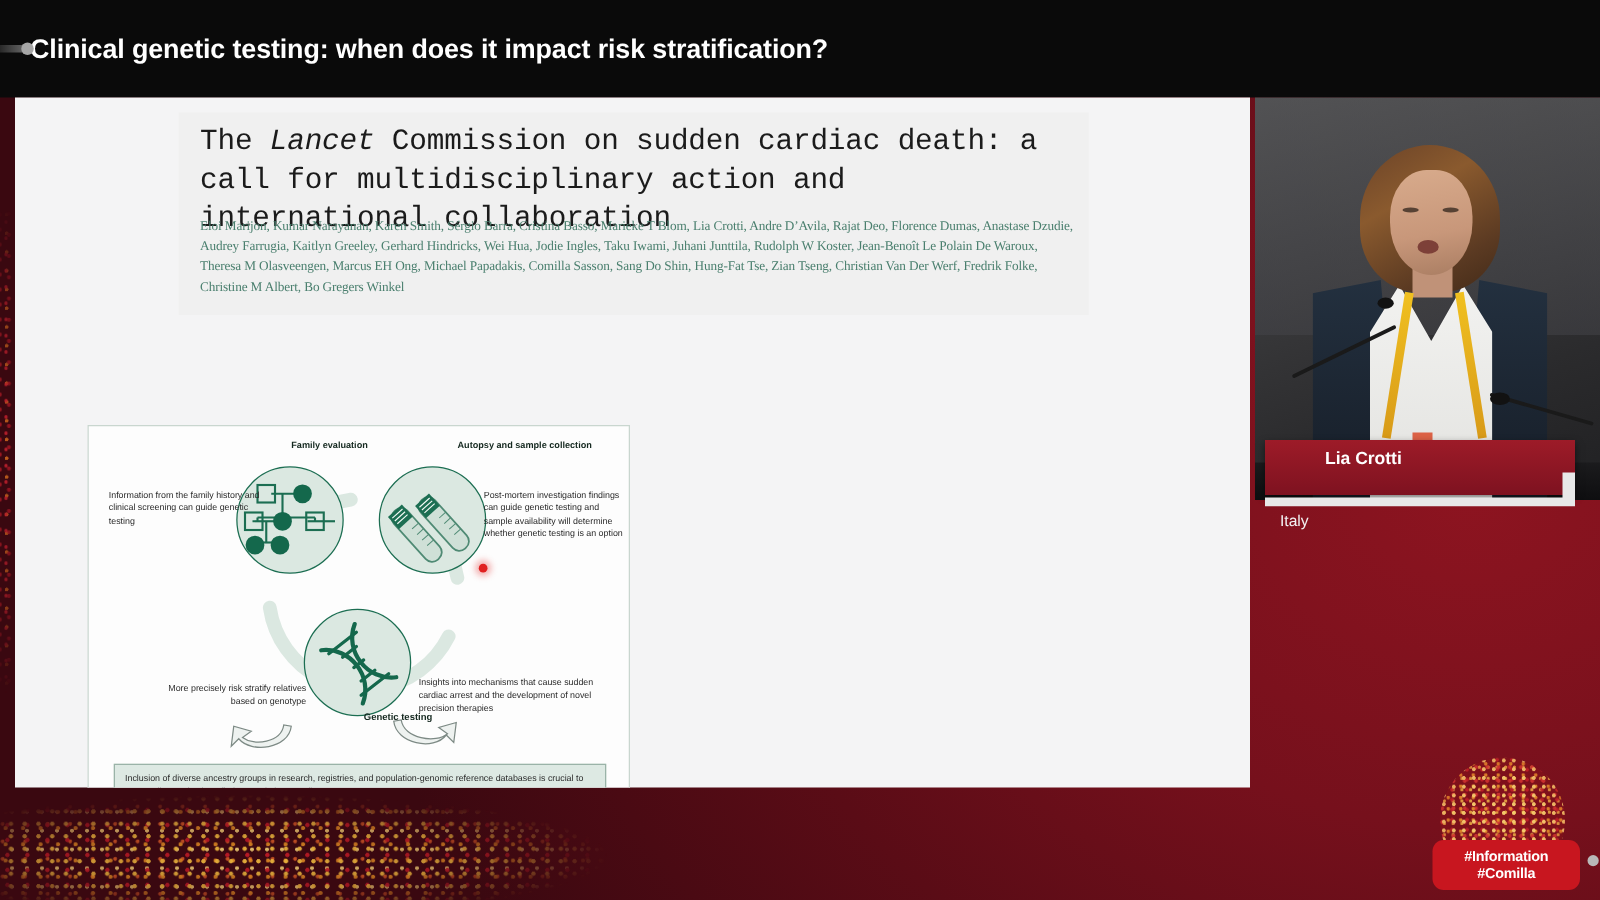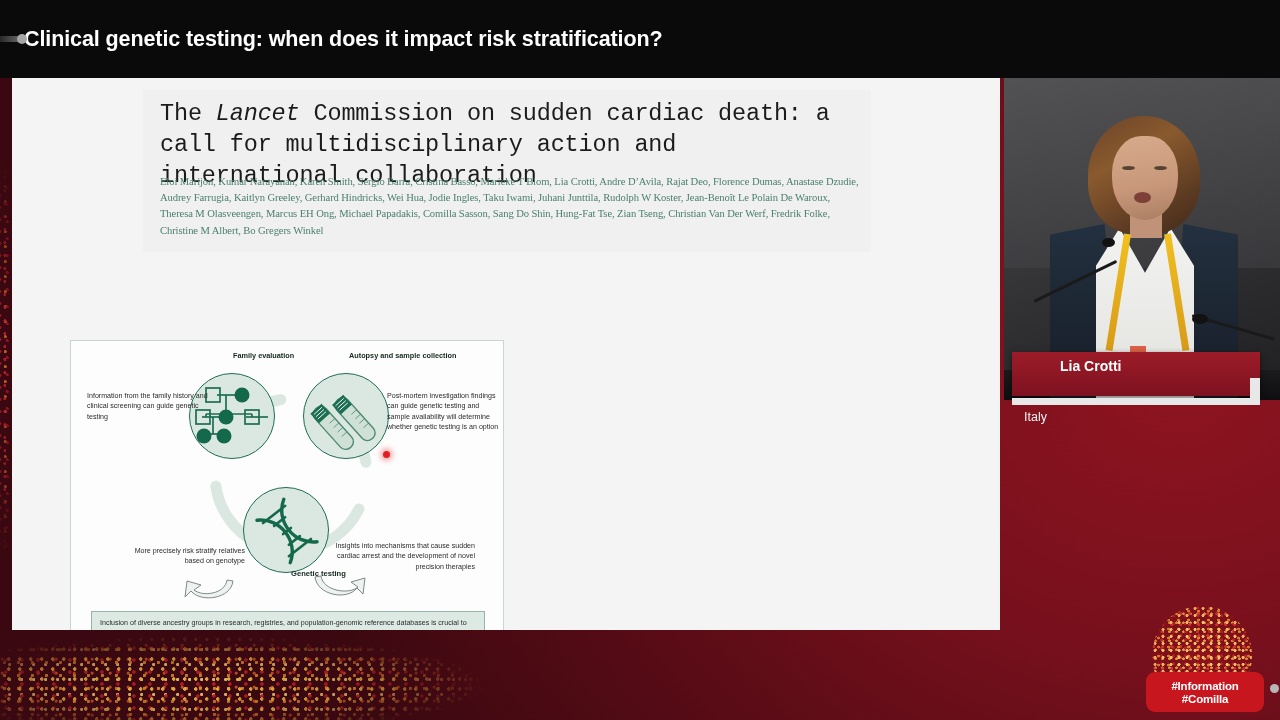--- a/index.html
+++ b/index.html
@@ -60,28 +60,28 @@
   #paper-authors{ position:absolute; left:148px; top:96px; width:705px;
                   font-family:"Liberation Serif", serif; font-size:10.6px; line-height:16.2px;
                   color:#4a7f6e; letter-spacing:-.1px; }
 
   
   #figure{ position:absolute; left:58px; top:262px; width:434px; height:316px;
            background:#fdfdfd; border:1px solid #c9d6cf; }
   .fig-head{ position:absolute; font-size:7.3px; font-weight:bold; color:#14281f; 
              line-height:9.5px; }
   #head-family{ left:162px; top:10px; width:110px; }
-  #head-autopsy{ left:278px; top:10px; width:110px; }
+  #head-autopsy{ left:295px; top:10px; width:110px; }
   #head-genetic{ left:220px; top:228px; width:110px; font-size:7.6px; }
 
   .fig-text{ position:absolute; font-size:7.1px; color:#2b2b2b; line-height:10.3px; }
   #txt-family{ left:16px; top:50px; width:124px; }
   #txt-autopsy{ left:316px; top:50px; width:112px; }
   #txt-relatives{ left:48px; top:205px; width:126px; text-align:right; }
-  #txt-insights{ left:254px; top:200px; width:150px;text-align:right; }
+  #txt-insights{ left:264px; top:200px; width:150px; }
 
   .circ{ position:absolute; border-radius:50%; background:#dbe8e1; border:1.4px solid #1c6e52; }
   #circ-family{ left:118px; top:32px; width:86px; height:86px; }
   #circ-autopsy{ left:232px; top:32px; width:86px; height:86px; }
   #circ-dna{ left:172px; top:146px; width:86px; height:86px; }
 
   #ring-arc{ position:absolute; left:112px; top:26px; width:216px; height:216px; }
 
   #red-dot{ position:absolute; left:312px; top:110px; width:7px; height:7px; border-radius:50%;
             background:#e02020; box-shadow:0 0 5px 3px rgba(224,32,32,.35); }

